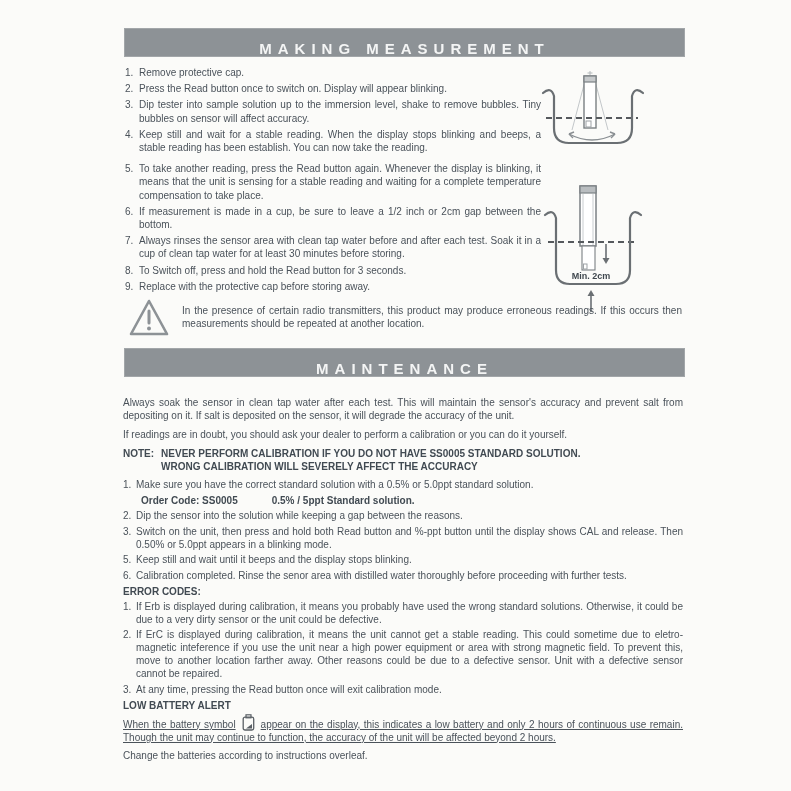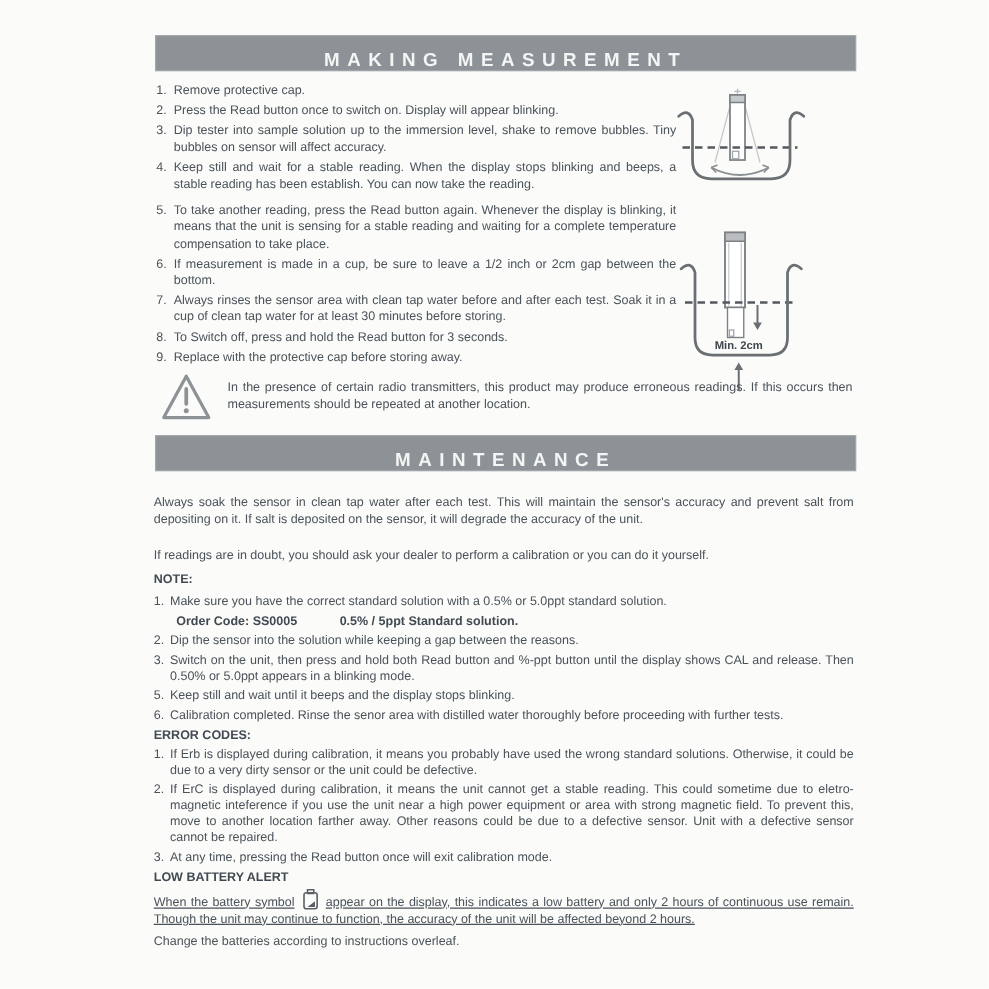--- a/index.html
+++ b/index.html
@@ -24,21 +24,21 @@
   .step{position:relative;padding-left:14px;text-align:justify;margin-bottom:3px;}
   .step .num{position:absolute;left:0;top:0;}
   .step.gap{margin-top:8px;}
   .illo{position:absolute;}
   .illoA{left:538px;top:70px;}
   .illoB{left:538px;top:178px;}
   .warning{position:absolute;left:128px;top:298px;width:556px;display:flex;gap:12px;align-items:flex-start;}
   .warn-text{font-size:10px;line-height:13px;text-align:justify;width:500px;padding-top:6px;}
   .maint{position:absolute;left:123px;top:396px;width:560px;font-size:10px;line-height:13px;}
   .jpara{margin:0;text-align:justify;}
-  .p2{margin-top:16px;}
+  .p2{margin-top:6px;}
   .bold{font-weight:bold;color:#414a52;}
   .note{display:flex;gap:7px;margin-top:6px;}
   .mlist{margin-top:5px;}
   .mstep{position:relative;padding-left:13px;text-align:justify;margin-bottom:2.5px;}
   .mstep .num{position:absolute;left:0;top:0;}
   .order{padding-left:18px;margin:1px 0 2.5px 0;}
   .order-val{margin-left:34px;}
   .subhead{margin-top:3px;margin-bottom:2px;}
   .lb{text-align:justify;text-decoration:underline;}
   .bat-icon{vertical-align:-3px;margin:0 6px;}
@@ -118,20 +118,24 @@
   <div class="bar bar2">
     <span>MAINTENANCE</span>
   </div>
 
   <div class="maint">
     <p class="jpara">Always soak the sensor in clean tap water after each test.  This will maintain the sensor's accuracy and prevent salt from depositing on it.  If salt is deposited on the sensor, it will degrade the accuracy of the unit.</p>
     <p class="jpara p2">If readings are in doubt, you should ask your dealer to perform a calibration or you can do it yourself.</p>
 
     <div class="note bold">
       <span>NOTE:</span>
+      <div>
+        <div>NEVER PERFORM CALIBRATION IF YOU DO NOT HAVE SS0005 STANDARD SOLUTION.</div>
+        <div>WRONG CALIBRATION WILL SEVERELY AFFECT THE  ACCURACY</div>
+      </div>
     </div>
 
     <div class="mlist">
       <div class="mstep"><span class="num">1.</span><span>Make sure you have the correct standard solution with a 0.5% or 5.0ppt standard solution.</span></div>
       <div class="order bold">
         <span>Order Code: SS0005</span><span class="order-val">0.5% / 5ppt Standard solution.</span>
       </div>
       <div class="mstep"><span class="num">2.</span><span>Dip the sensor into the solution while keeping a gap between the reasons.</span></div>
       <div class="mstep"><span class="num">3.</span><span>Switch on the unit, then press and hold both Read button and %-ppt button until the display shows CAL and release.  Then 0.50% or 5.0ppt appears in a blinking mode.</span></div>
       <div class="mstep"><span class="num">5.</span><span>Keep still and wait until it beeps and the display stops blinking.</span></div>

